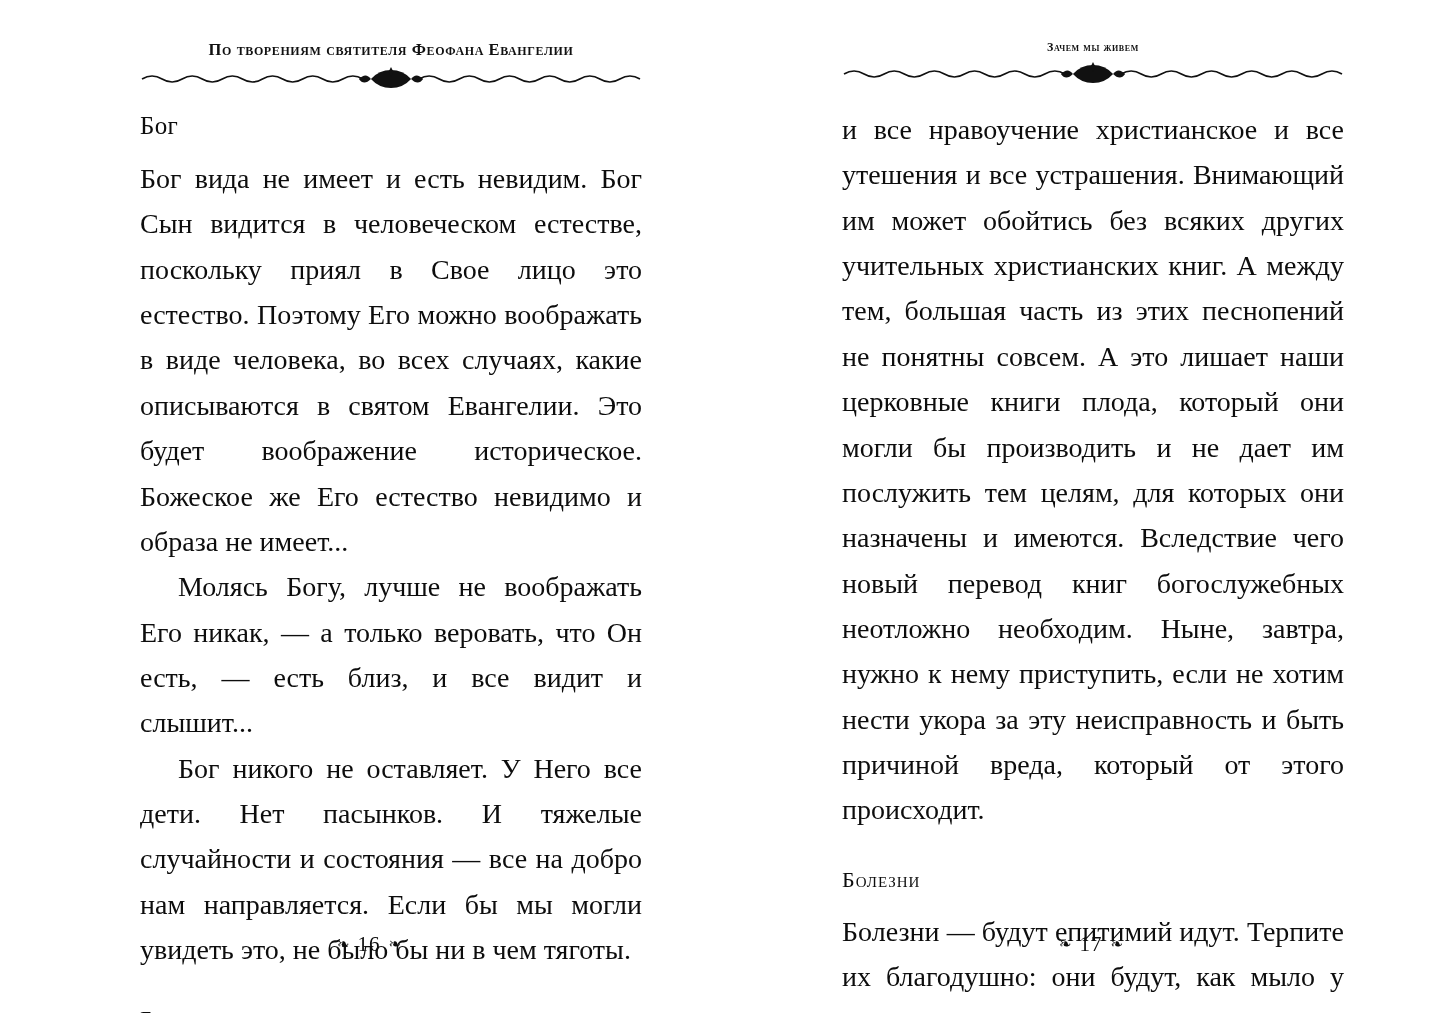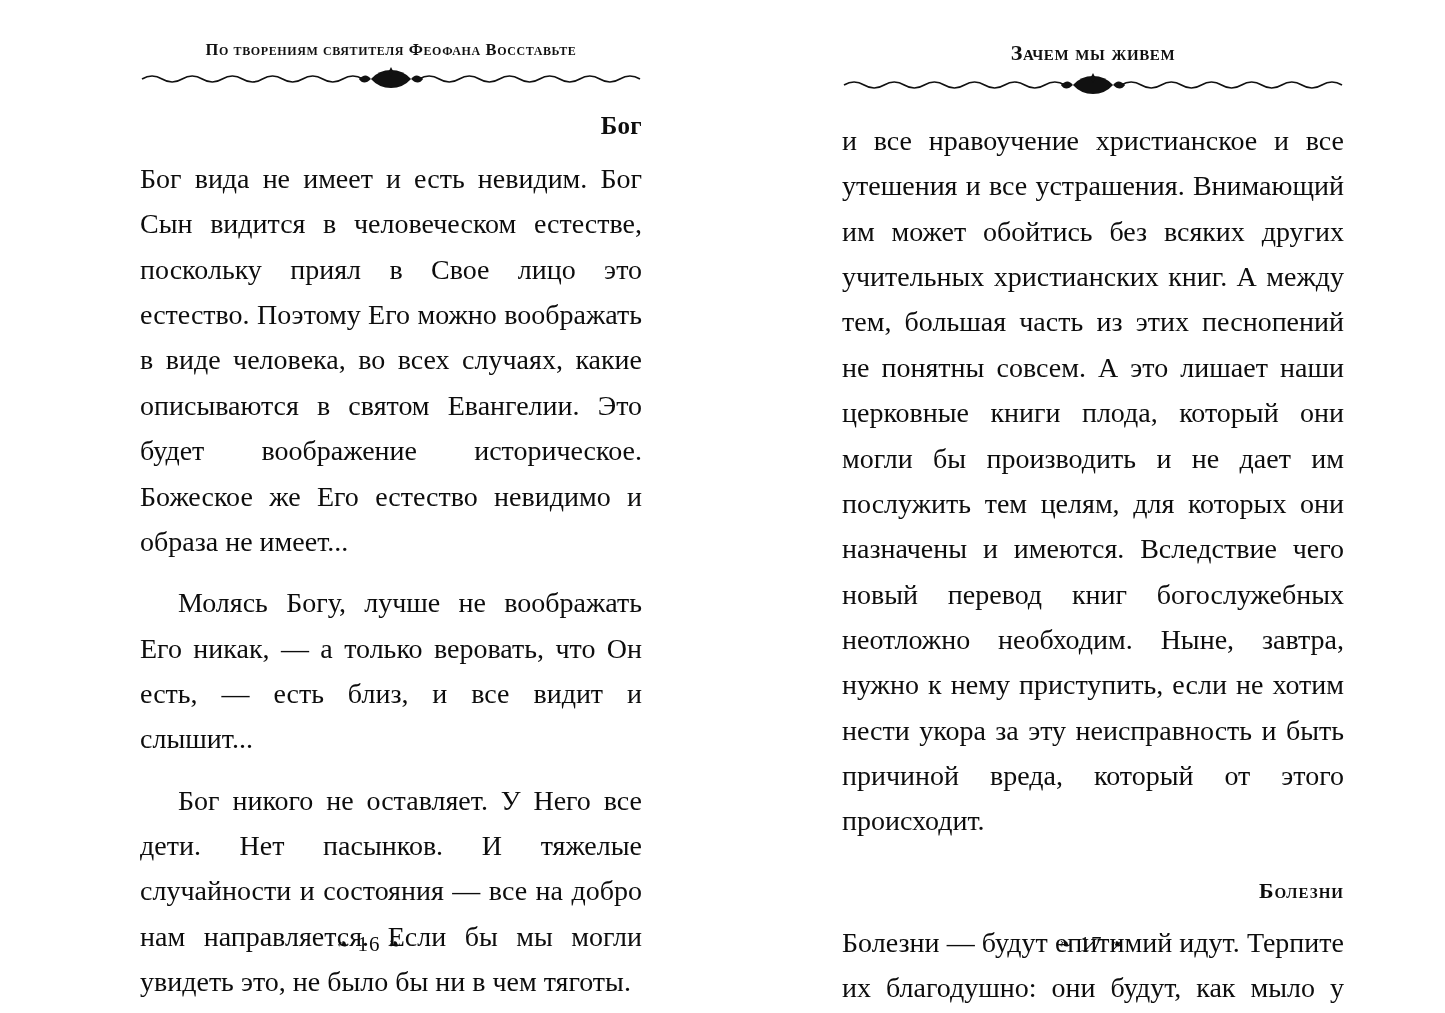--- a/index.html
+++ b/index.html
@@ -46,42 +46,42 @@
     position: relative;
     height: 26px;
     margin: 0 0 20px 0;
   }
   .rule svg {
     display: block;
     width: 100%;
     height: 26px;
   }
   .section-title {
-    text-align: right;
-    font-weight: bold;
+    text-align: left;
+    font-weight: normal;
     font-size: 25px;
     margin: 12px 0 16px 0;
     letter-spacing: 0.3px;
   }
   .section-title.small-caps {
     font-variant: small-caps;
     font-size: 22px;
     letter-spacing: 1px;
     margin-top: 34px;
   }
   p.body {
     margin: 0;
     font-size: 28px;
     line-height: 1.62;
     text-align: justify;
     text-justify: inter-word;
     hyphens: manual;
   }
   p.body + p.body {
-    margin-top: 16px;
+    margin-top: 0;
   }
   p.indent {
     text-indent: 38px;
   }
   .folio {
     position: absolute;
     bottom: 56px;
     left: 16px;
     right: 0;
     text-align: center;
@@ -89,30 +89,30 @@
     letter-spacing: 1px;
     white-space: nowrap;
   }
   .folio .orn {
     font-size: 15px;
     vertical-align: 2px;
     padding: 0 8px;
     letter-spacing: 0;
   }
   .page-right .running-head {
-    font-size: 22px;
+    font-size: 12px;
   }
 </style>
 </head>
 <body>
 
 <div class="spread">
 
   <div class="page page-left">
-    <div class="running-head">По творениям святителя Феофана Восставьте</div>
+    <div class="running-head">По творениям святителя Феофана Евангелии</div>
 
     <div class="rule">
       <svg viewBox="0 0 500 26" preserveAspectRatio="none" aria-hidden="true">
         <path d="M2 13 q10 -6 20 0 q10 6 20 0 q10 -6 20 0 q10 6 20 0 q10 -6 20 0 q10 6 20 0 q10 -6 20 0 q10 6 20 0 q10 -6 20 0 q10 6 20 0 q10 -6 20 0" fill="none" stroke="#111" stroke-width="1.6"></path>
         <path d="M498 13 q-10 -6 -20 0 q-10 6 -20 0 q-10 -6 -20 0 q-10 6 -20 0 q-10 -6 -20 0 q-10 6 -20 0 q-10 -6 -20 0 q-10 6 -20 0 q-10 -6 -20 0 q-10 6 -20 0 q-10 -6 -20 0" fill="none" stroke="#111" stroke-width="1.6"></path>
         <path d="M230 13 q8 -9 20 -9 q12 0 20 9 q-8 9 -20 9 q-12 0 -20 -9 z" fill="#111"></path>
         <path d="M218 13 q7 -7 12 0 q-7 7 -12 0 z" fill="#111"></path>
         <path d="M282 13 q-7 -7 -12 0 q7 7 12 0 z" fill="#111"></path>
         <path d="M250 1 l2.5 5 l-2.5 5 l-2.5 -5 z" fill="#111"></path>
       </svg>

